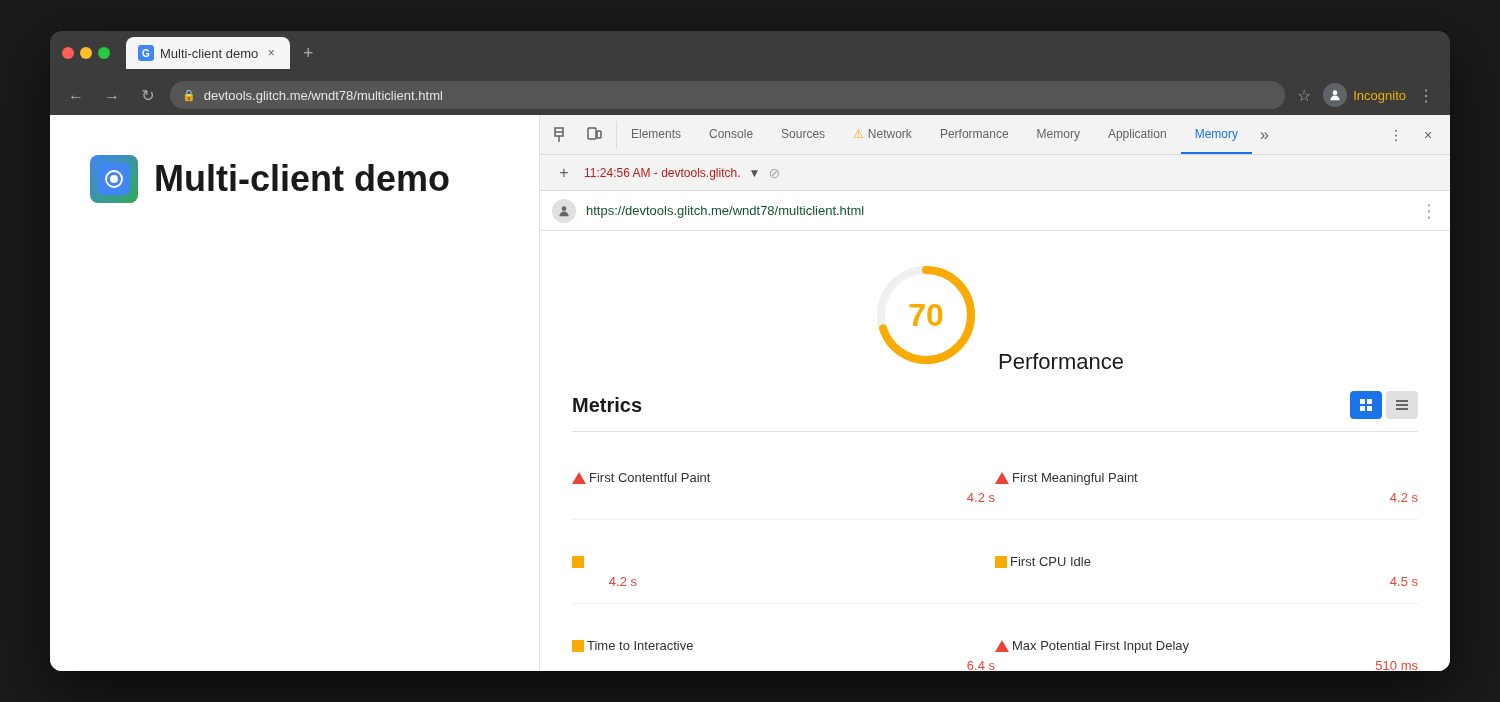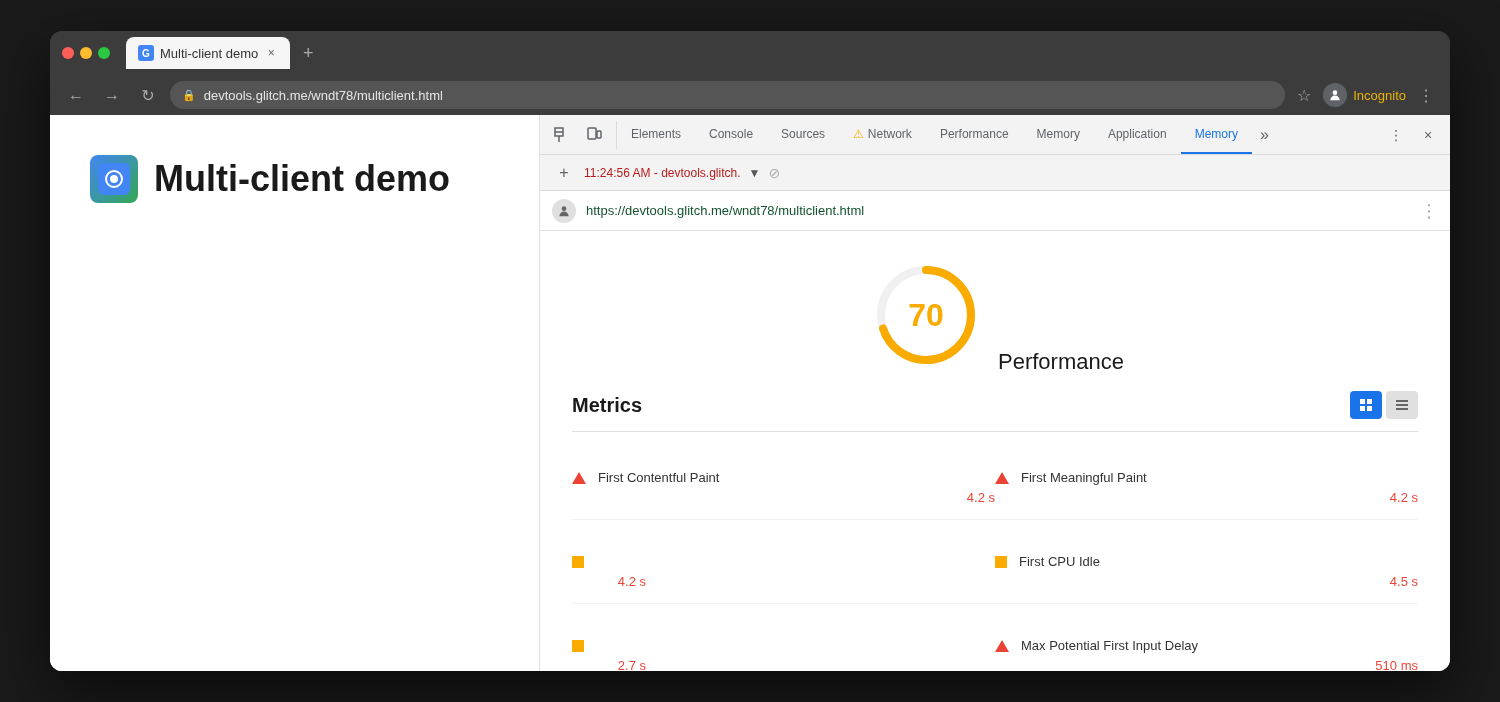--- a/index.html
+++ b/index.html
@@ -438,21 +438,21 @@
     .metrics-grid {
       display: grid;
       grid-template-columns: 1fr 1fr;
       gap: 0;
     }
     .metric-row {
       display: flex;
       align-items: center;
       padding: 14px 0;
       border-bottom: 1px solid #f0f0f0;
-      gap: 12px;
+      gap: 3px;
     }
     .metric-icon-triangle {
       width: 0;
       height: 0;
       border-left: 7px solid transparent;
       border-right: 7px solid transparent;
       border-bottom: 12px solid #ea4335;
       flex-shrink: 0;
     }
     .metric-icon-square {
@@ -651,21 +651,22 @@
               <div class="metric-icon-triangle"></div>
               <span class="metric-name">First Contentful Paint</span>
               <span class="metric-value">4.2 s</span>
             </div>
             <div class="metric-row">
               <div class="metric-icon-square"></div>
               <span class="metric-value">4.2 s</span>
             </div>
             <div class="metric-row">
               <div class="metric-icon-square"></div>
-              <span class="metric-value">2.7 s</span>
+              <span class="metric-name">Time to Interactive</span>
+              <span class="metric-value">6.4 s</span>
             </div>
           </div>
 
           <div class="metrics-col">
             <div class="metric-row">
               <div class="metric-icon-triangle"></div>
               <span class="metric-name">First Meaningful Paint</span>
               <span class="metric-value">4.2 s</span>
             </div>
             <div class="metric-row">

